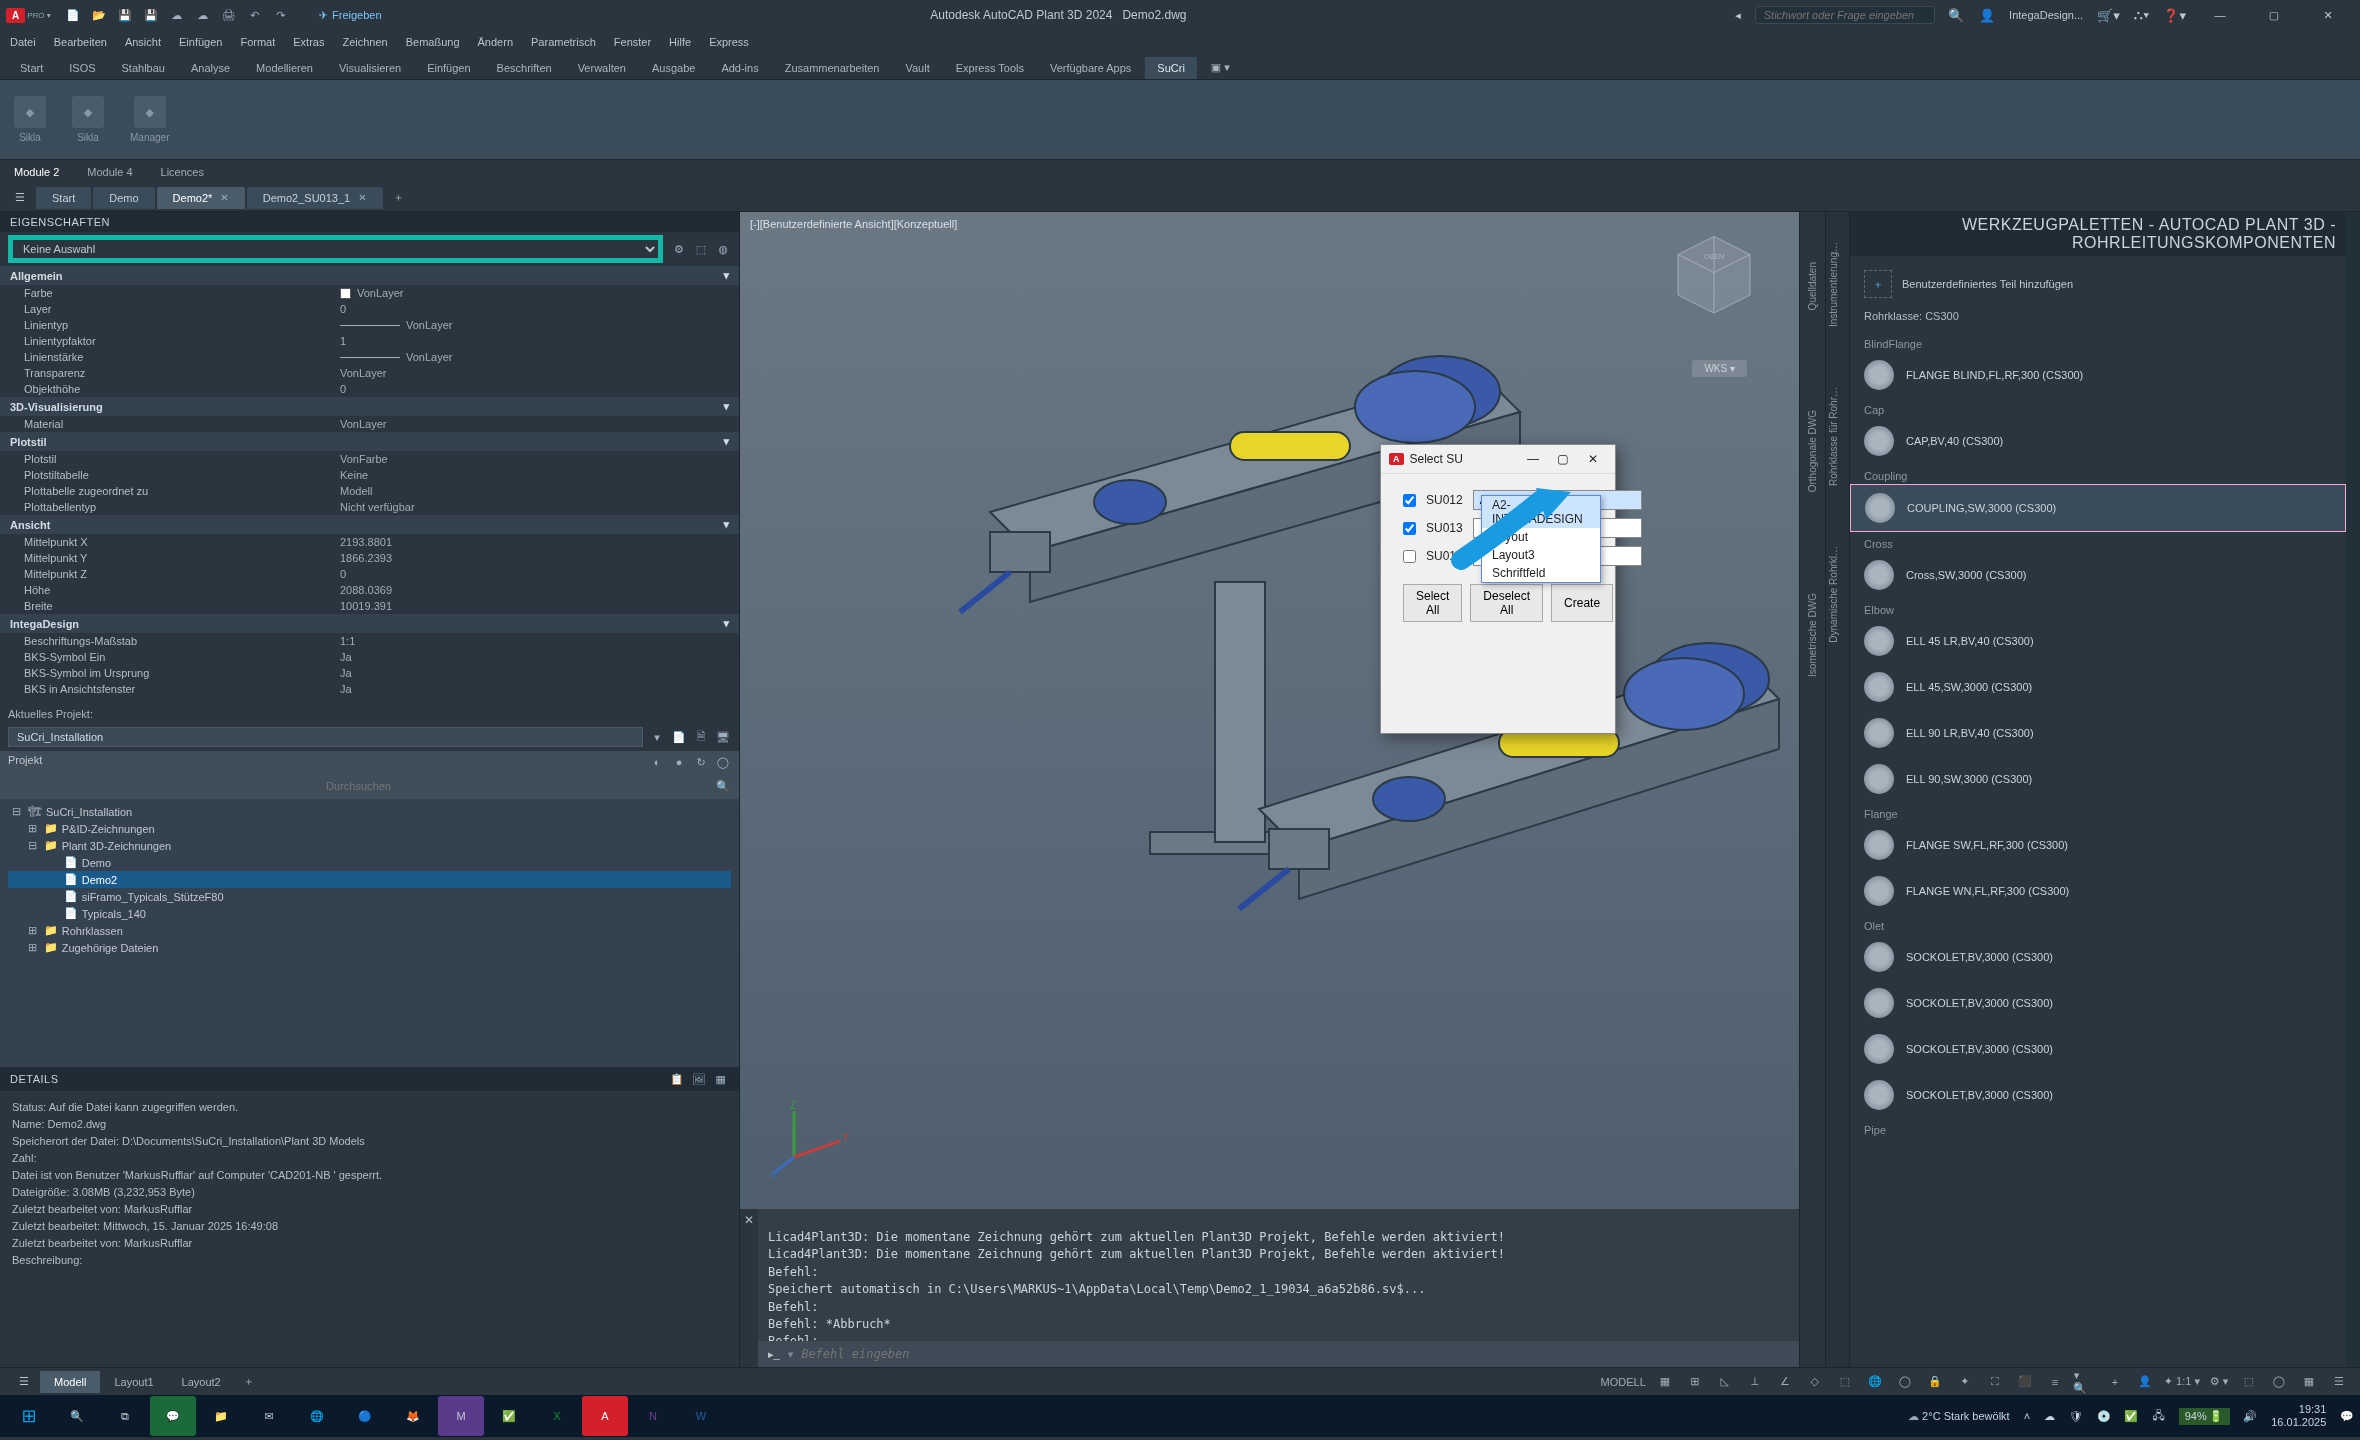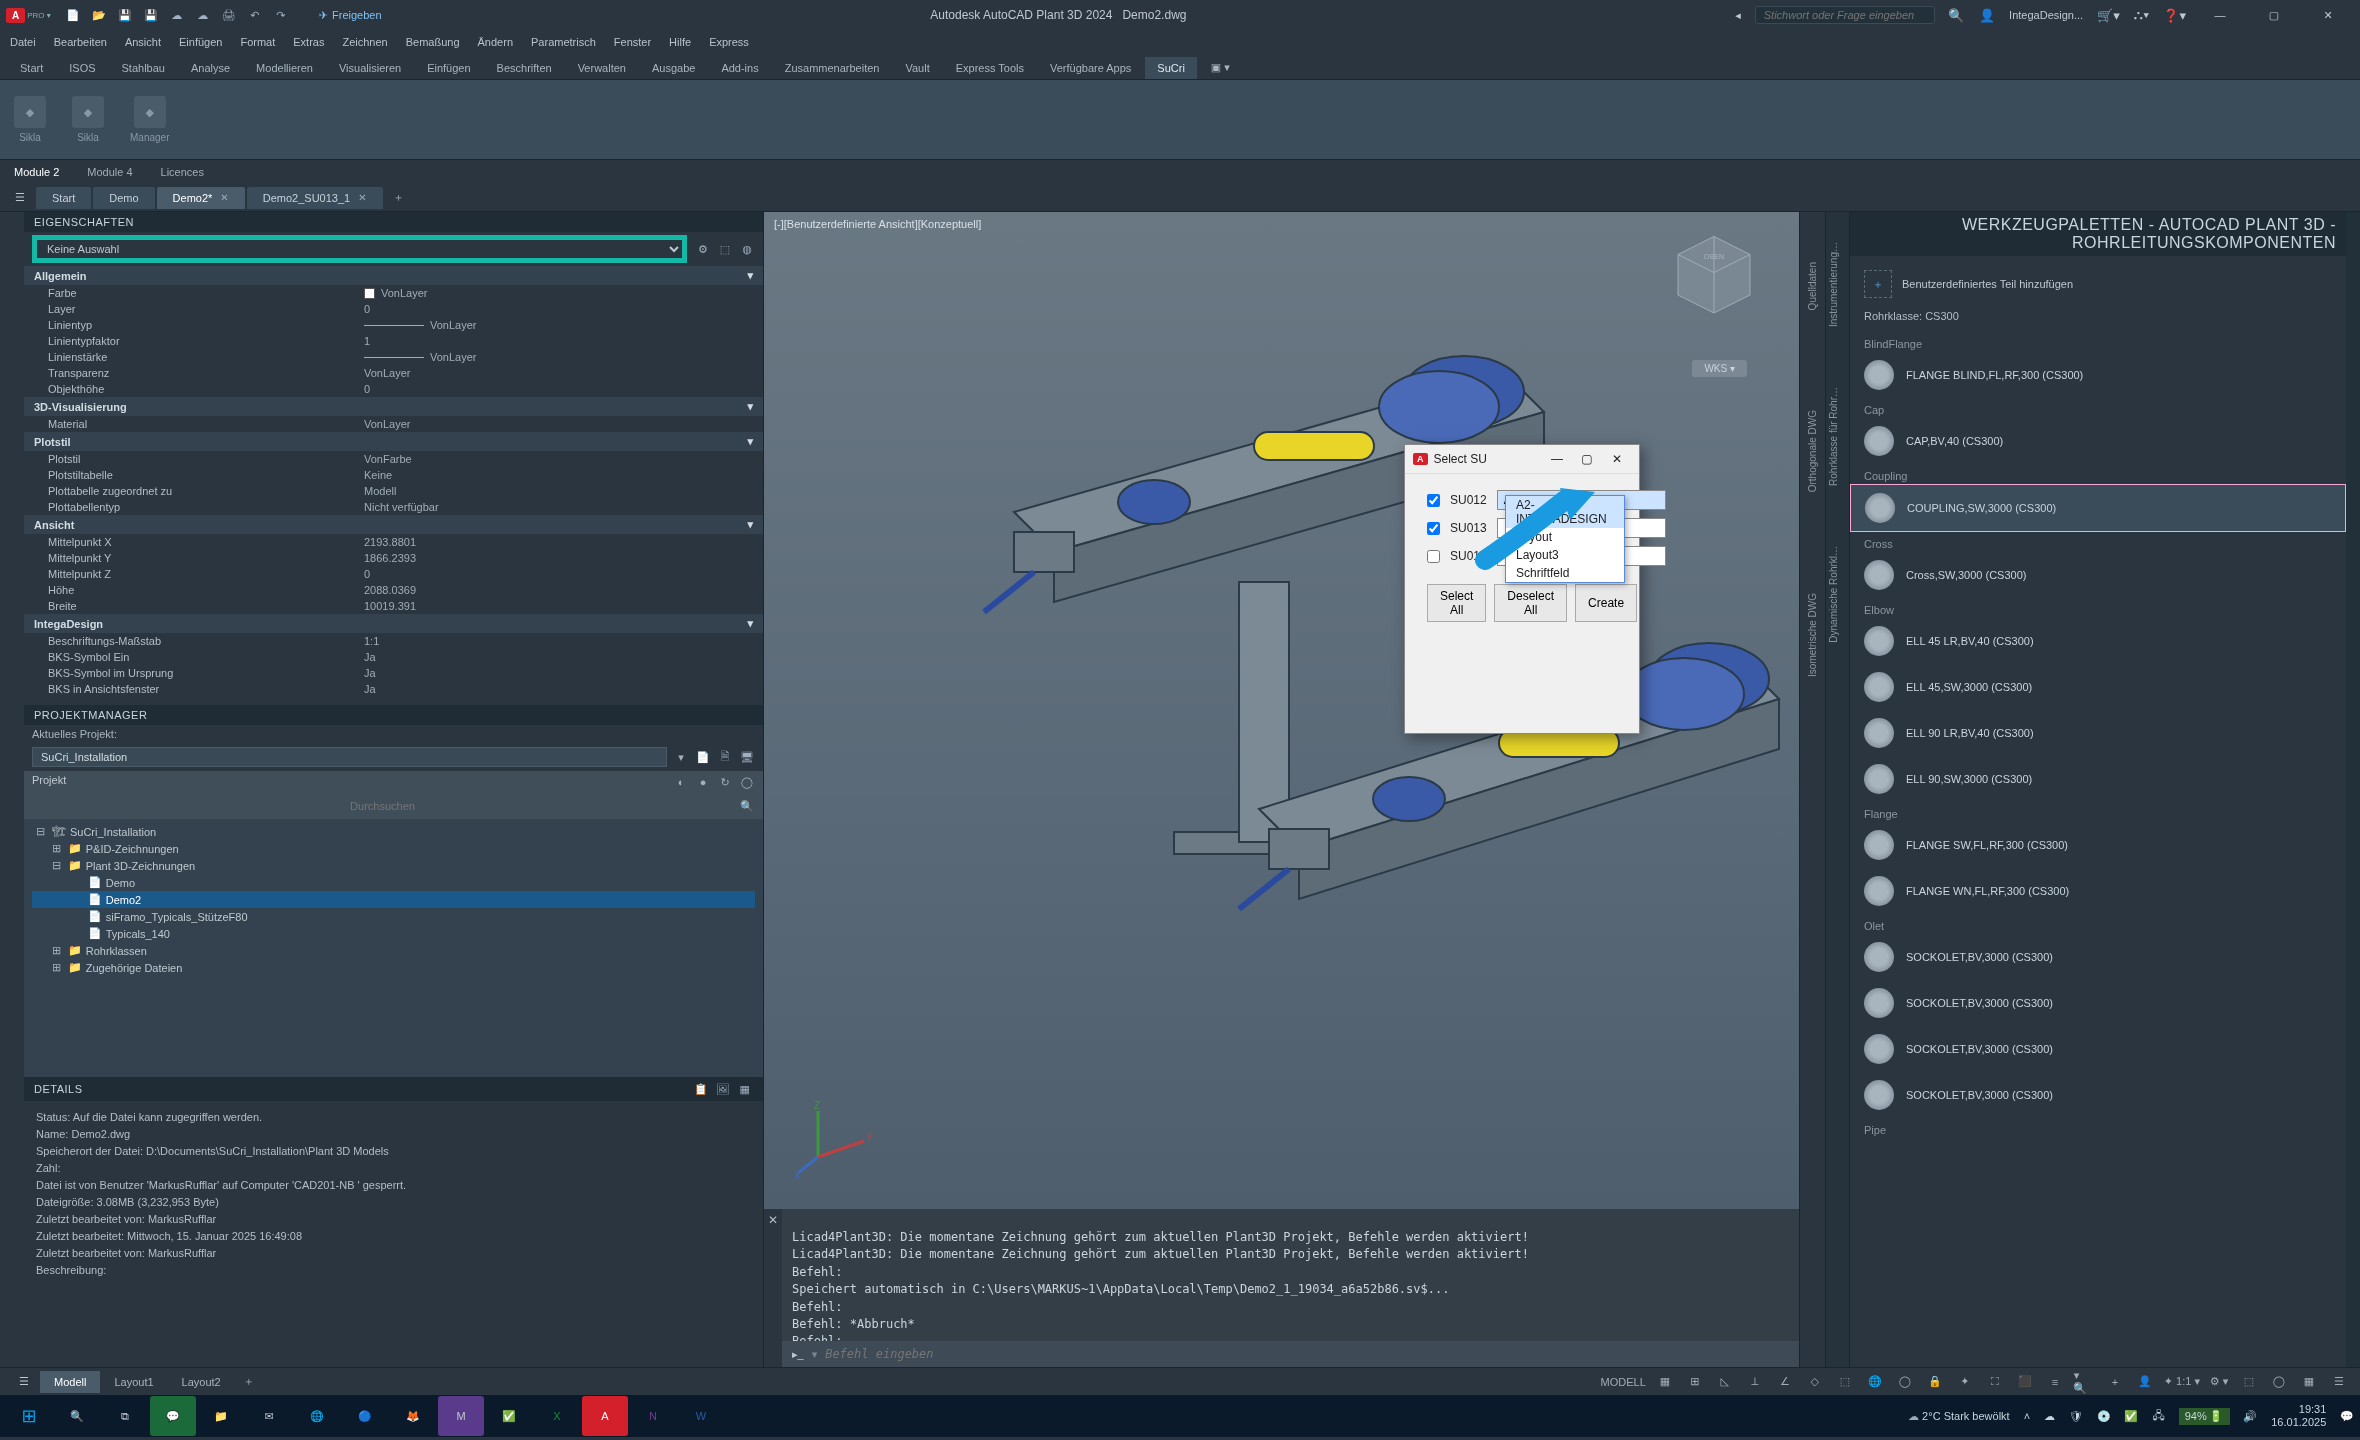--- a/index.html
+++ b/index.html
@@ -39,21 +39,21 @@
 
 
 .file-tabs { height: 28px; background: #2a3540; display: flex; align-items: center; padding: 0 6px; gap: 2px; border-bottom: 1px solid #1a252e; }
 .hamburger { width: 28px; height: 24px; display: flex; align-items: center; justify-content: center; color: #c0c8d0; }
 .file-tab { padding: 5px 16px; background: #3a4b5a; color: #c8d2da; font-size: 11px; cursor: pointer; border-radius: 2px 2px 0 0; margin-right: 2px; display: flex; align-items: center; gap: 8px; }
 .file-tab.active { background: #4a5b6a; color: #fff; }
 .file-tab .close-x { color: #9ab; font-size: 10px; }
 .add-tab { width: 24px; text-align: center; color: #a0acb6; cursor: pointer; }
 
 
-.main-layout { display: flex; height: 1155px; margin-left: 24px; }
+.main-layout { display: flex; height: 1155px; }
 .left-panel { width: 740px; background: #2a3540; display: flex; flex-direction: column; border-right: 1px solid #1a252e; }
 .panel-header { background: #1f2c36; padding: 4px 10px; font-size: 11px; color: #c8d4de; text-transform: uppercase; letter-spacing: .5px; display: flex; align-items: center; justify-content: space-between; }
 .panel-header .tools { display: flex; gap: 6px; }
 .sel-row { display: flex; padding: 3px 8px; background: #2a3540; align-items: center; }
 .sel-row select, .sel-row input { background: #2a3540; border: 5px solid #14b8a6; color: #c0c8d0; font-size: 11px; padding: 2px 6px; flex: 1; }
 
 .prop-section { background: #33424e; padding: 3px 10px; font-size: 11px; color: #d4dce3; font-weight: 600; display: flex; justify-content: space-between; align-items: center; }
 .prop-row { display: flex; padding: 2px 0; font-size: 11px; }
 .prop-row .label { width: 340px; padding-left: 24px; color: #b4bec8; }
 .prop-row .value { flex: 1; color: #a0acb6; display: flex; align-items: center; gap: 6px; }
@@ -423,23 +423,20 @@
         </div>
         <div class="prop-row">
           <div class="label">BKS in Ansichtsfenster</div>
           <div class="value">
             <span>Ja</span>
           </div>
         </div>
       </div>
 
     <div class="projman">
-      <div class="panel-header">
-        <span>PROJEKTMANAGER</span>
-      </div>
       <div class="pm-sub">Aktuelles Projekt:</div>
       <div class="pm-input-row">
         <input value="SuCri_Installation" style="">
         <span class="qat-ico">▾</span>
         <span class="qat-ico">📄</span>
         <span class="qat-ico">🗎</span>
         <span class="qat-ico">🖥</span>
       </div>
       <div class="pm-tree-hdr">
         <span>Projekt</span>

